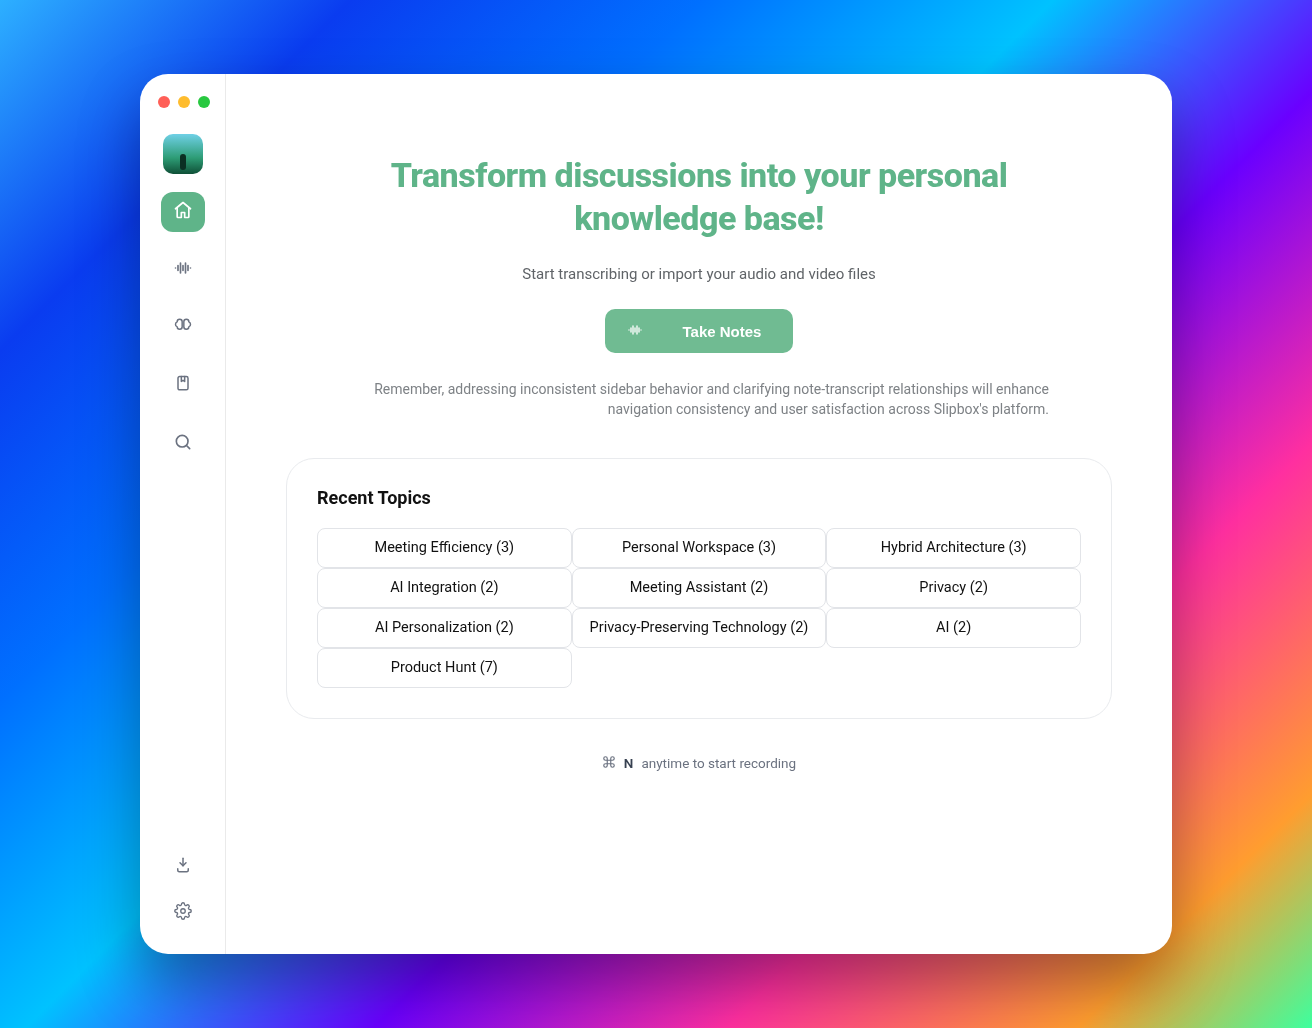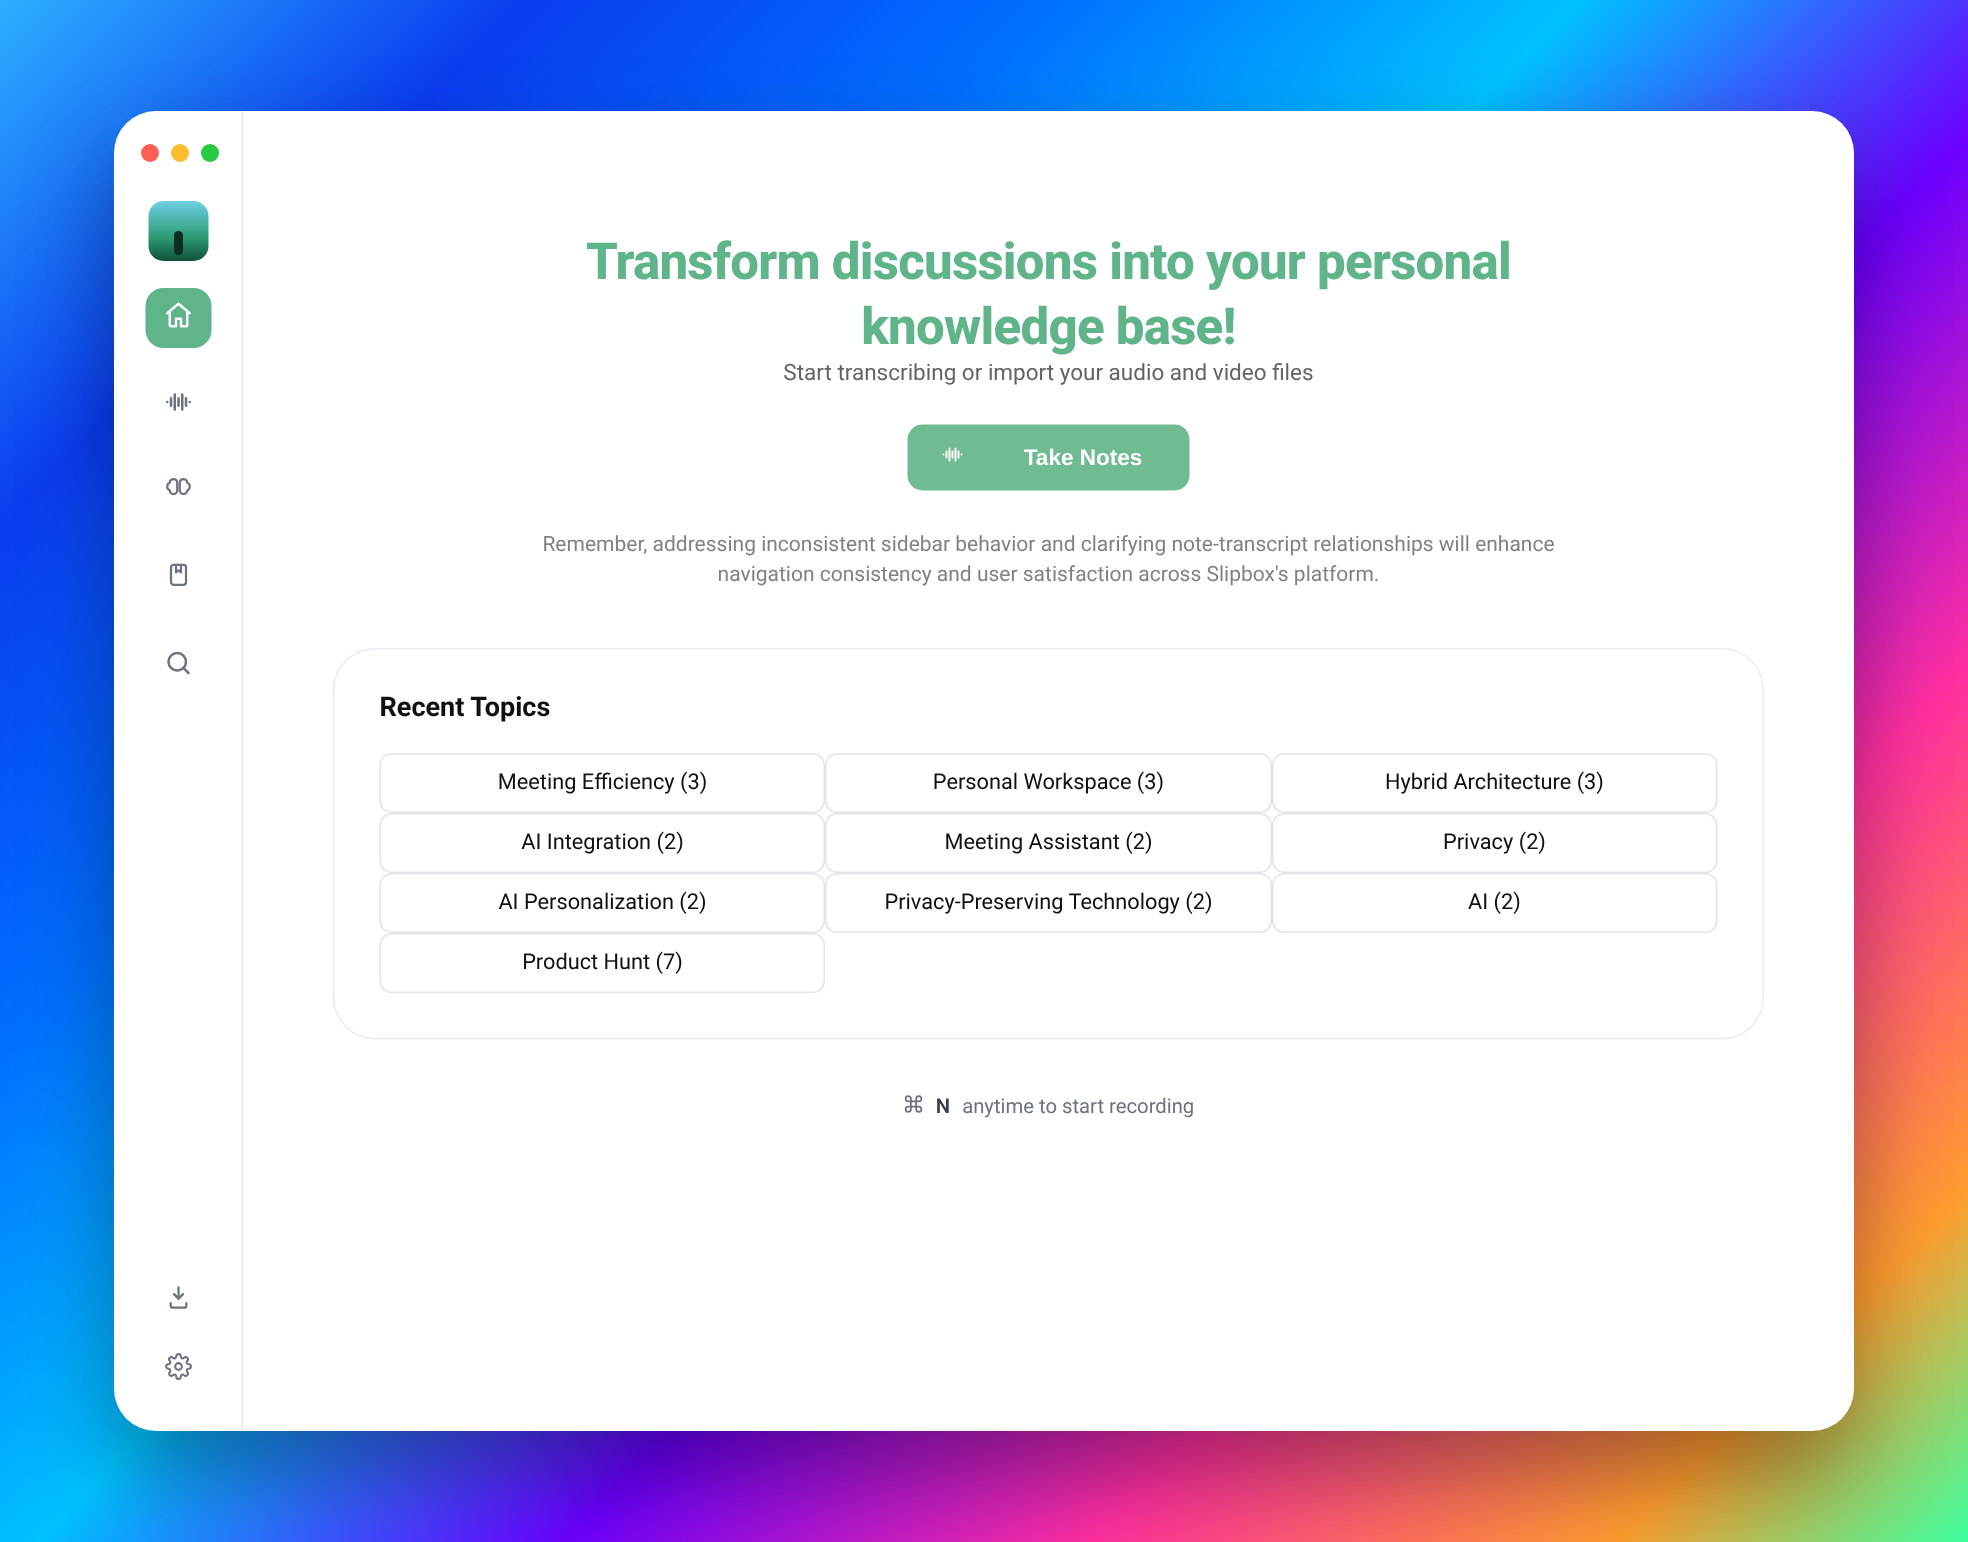--- a/index.html
+++ b/index.html
@@ -9,21 +9,21 @@
     background: linear-gradient(135deg,
       #2db0ff 0%, #0a3cf0 15%, #0070ff 30%, #00c2ff 45%,
       #6a00ff 60%, #ff2fa0 75%, #ff9d2f 90%, #3dff9e 100%);
     min-height: 100vh;
     display: flex;
     align-items: center;
     justify-content: center;
     padding: 40px;
   }
   .window {
-    width: 1160px;
+    width: 1032px;
     height: 880px;
     background: #ffffff;
     border-radius: 28px;
     box-shadow: 0 30px 60px rgba(0,0,0,0.35);
     overflow: hidden;
     display: flex;
     flex-direction: column;
     position: relative;
   }
   .titlebar {
@@ -98,20 +98,21 @@
   .headline {
     font-size: 34px;
     font-weight: 800;
     color:#5fb489;
     text-align:center;
     line-height:1.25;
     max-width: 720px;
     letter-spacing: -0.5px;
   }
   .subhead {
+    margin-top: 26px;
     font-size: 15px;
     color:#606468;
     text-align:center;
   }
   .actions {
     margin-top: 26px;
     display:flex;
     gap:16px;
   }
   .btn {
@@ -128,21 +129,21 @@
     min-width: 188px;
   }
   .btn .btn-label { flex:1; text-align:center; }
   .btn-primary { background:#70bb92; color:#fff; }
   .btn-secondary { background:#f1f3f5; color:#111; }
   .btn svg { width:16px; height:16px; flex-shrink:0; }
   .tip {
     margin-top: 26px;
     font-size: 14px;
     color:#7e8286;
-    text-align:center;
+    text-align:right;
     max-width: 700px;
     line-height:1.45;
   }
   .card {
     margin-top: 38px;
     width: 100%;
     border: 1px solid #e9ebee;
     border-radius: 28px;
     padding: 28px 30px 30px 30px;
   }

